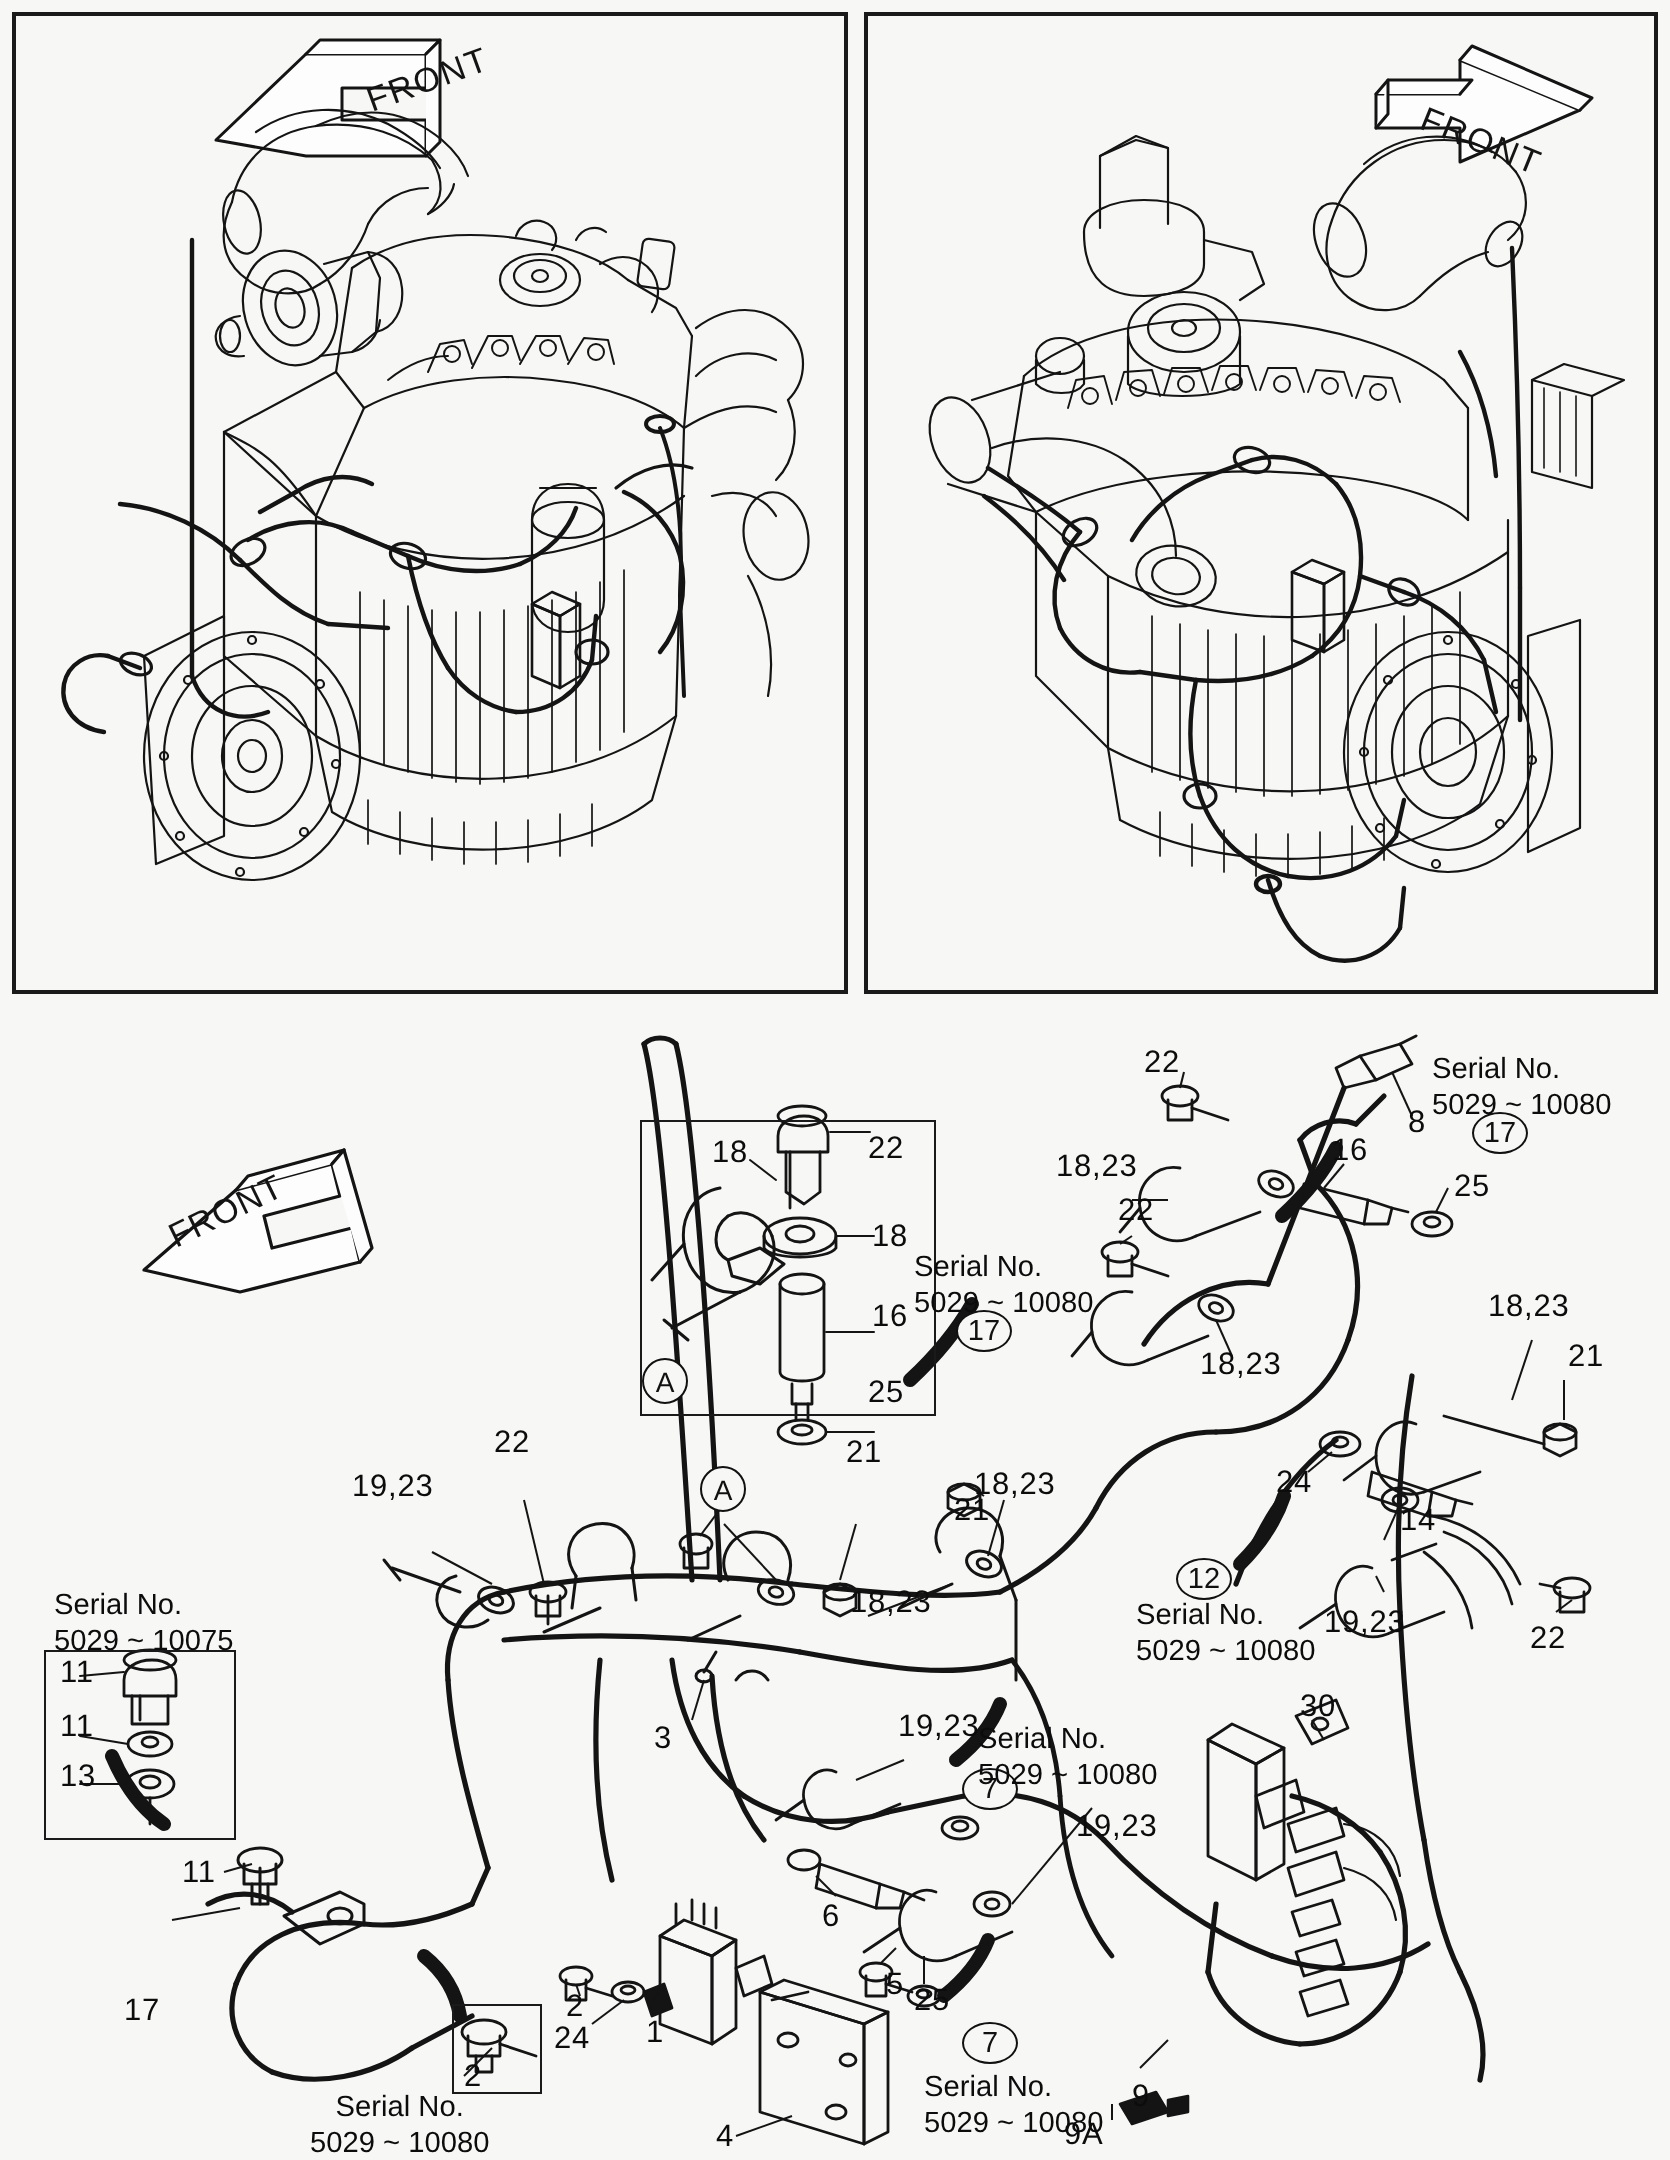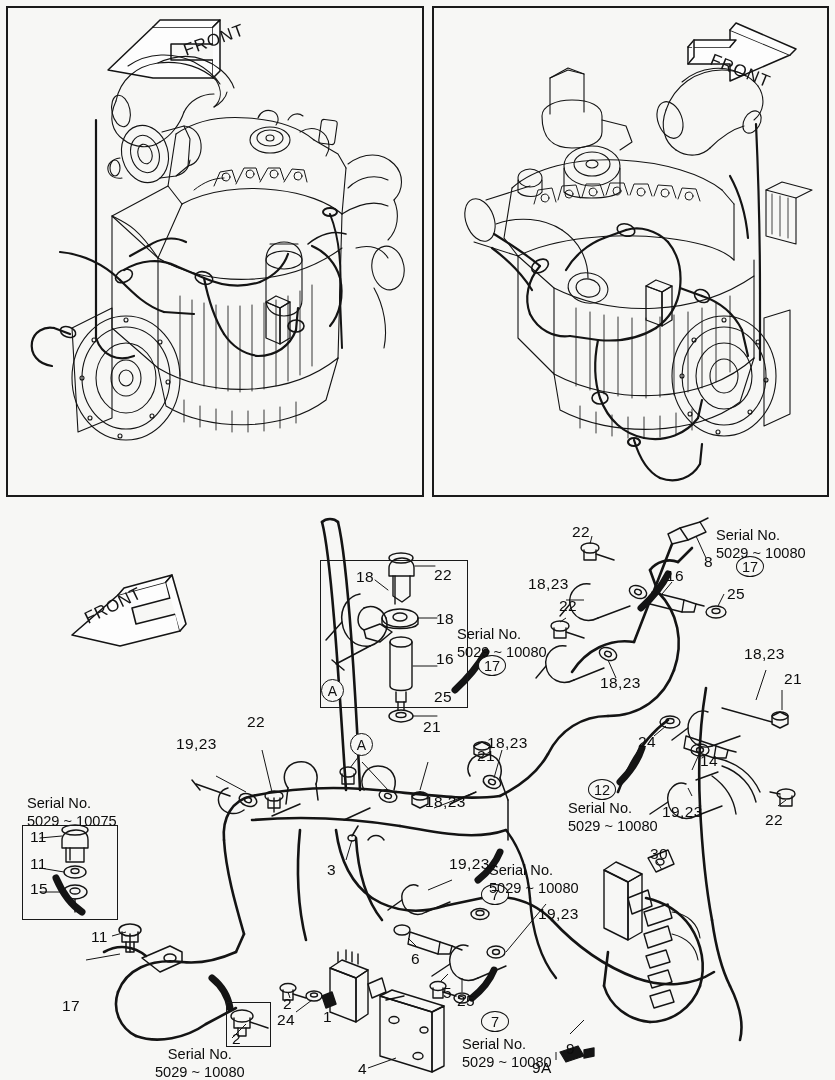--- a/index.html
+++ b/index.html
@@ -911,21 +911,21 @@
   <div class="lbl" style="left:638px;top:733px;">24</div>
   <div class="lbl" style="left:700px;top:752px;">14</div>
   <div class="lbl" style="left:662px;top:803px;">19,23</div>
   <div class="lbl" style="left:765px;top:811px;">22</div>
   <div class="lbl" style="left:650px;top:845px;">30</div>
 
   <div class="lbl" style="left:91px;top:928px;">11</div>
   <div class="lbl" style="left:62px;top:997px;">17</div>
   <div class="lbl" style="left:30px;top:828px;">11</div>
   <div class="lbl" style="left:30px;top:855px;">11</div>
-  <div class="lbl" style="left:30px;top:880px;">15</div>
+  <div class="lbl" style="left:30px;top:880px;">13</div>
 
   <div class="lbl" style="left:283px;top:995px;">2</div>
   <div class="lbl" style="left:277px;top:1011px;">24</div>
   <div class="lbl" style="left:323px;top:1008px;">1</div>
   <div class="lbl" style="left:358px;top:1060px;">4</div>
   <div class="lbl" style="left:443px;top:984px;">5</div>
   <div class="lbl" style="left:457px;top:992px;">25</div>
   <div class="lbl" style="left:411px;top:950px;">6</div>
   <div class="lbl" style="left:449px;top:855px;">19,23</div>
   <div class="lbl" style="left:538px;top:905px;">19,23</div>

